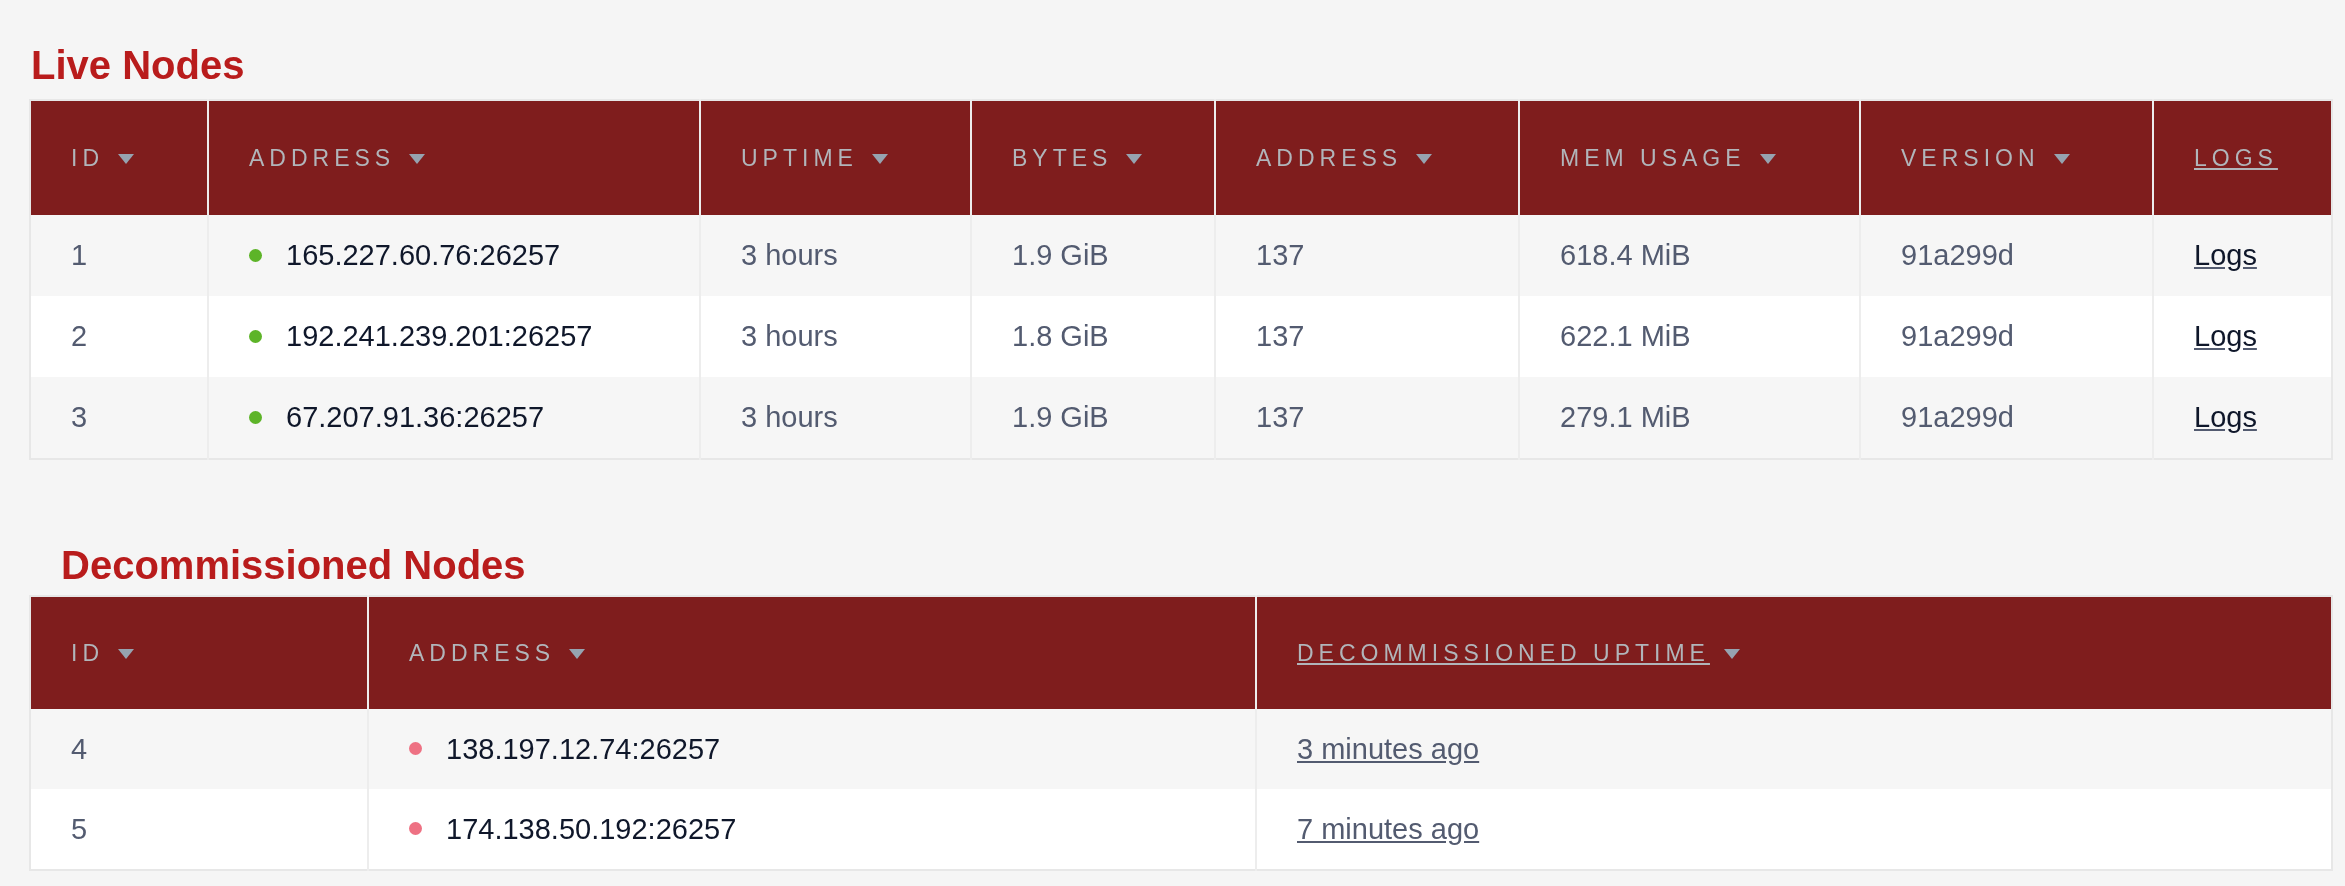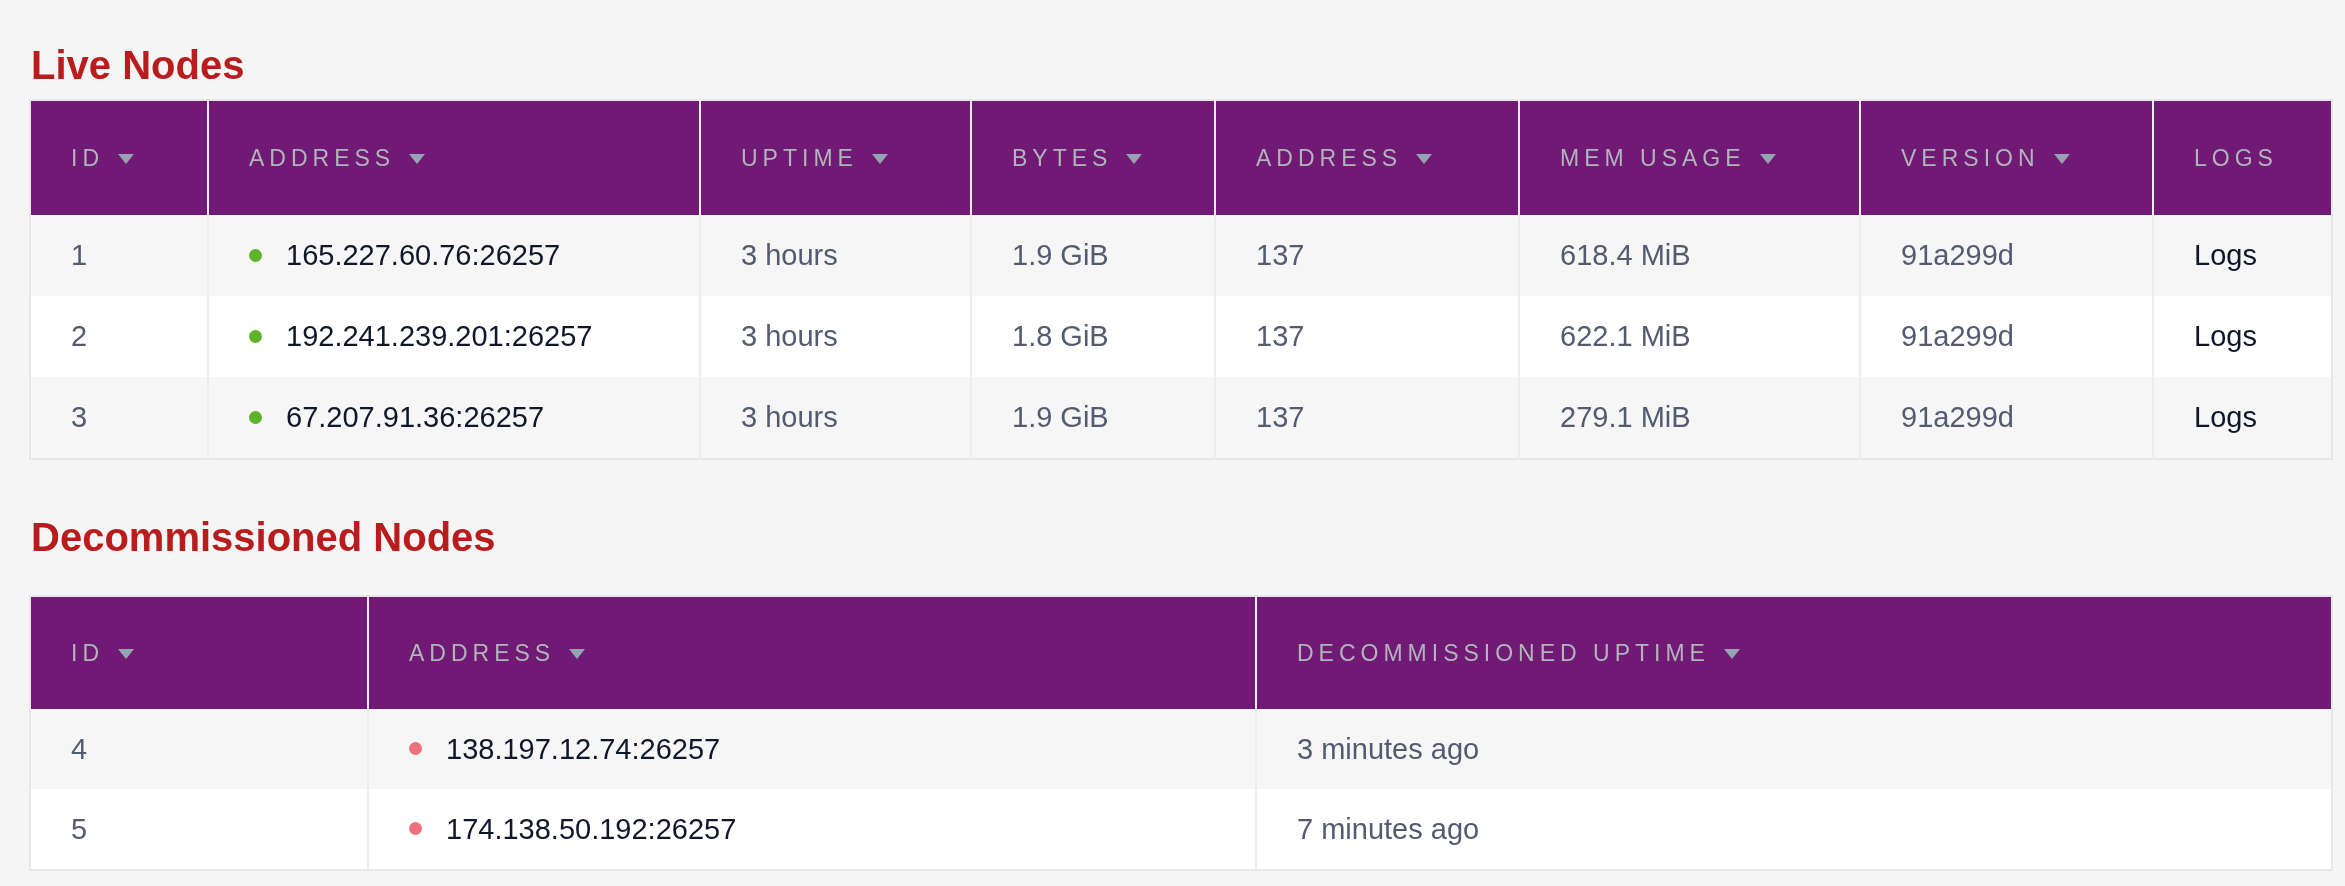--- a/index.html
+++ b/index.html
@@ -18,50 +18,50 @@
     position: absolute;
     left: 31px;
     font-size: 40px;
     line-height: 46px;
     font-weight: 700;
     color: #b91c1c;
     letter-spacing: 0px;
     white-space: nowrap;
   }
   #live-title { top: 9px; }
-  #decommissioned-title { top: 481px; }
+  #decommissioned-title { top: 509px; margin-left: 30px; }
 
   table.nodes-table {
     position: absolute;
     left: 29px;
     border-collapse: collapse;
     table-layout: fixed;
     background: #ffffff;
     border: 2px solid #e7e7e7;
   }
   #live-table { top: 99px; width: 2302px; }
   #decommissioned-table { top: 595px; width: 2302px; }
 
   th, td {
     border-right: 2px solid #ededed;
     padding: 0 20px 0 40px;
     text-align: left;
     vertical-align: middle;
     overflow: hidden;
     white-space: nowrap;
   }
-  th:last-child, td:last-child { border-right: none; }
+  th:last-child, td:last-child { border-right: none; text-decoration: underline; }
 
   thead th {
     height: 114px;
     font-size: 23px;
     font-weight: 400;
     letter-spacing: 5px;
     color: #b1b5ba;
-    background: #701a75;
+    background: #7f1d1d;
   }
   #decommissioned-table thead th { height: 112px; }
 
   tbody td {
     height: 81px;
     font-size: 29px;
     color: #535b70;
   }
   #decommissioned-table tbody td { height: 80px; }
 

